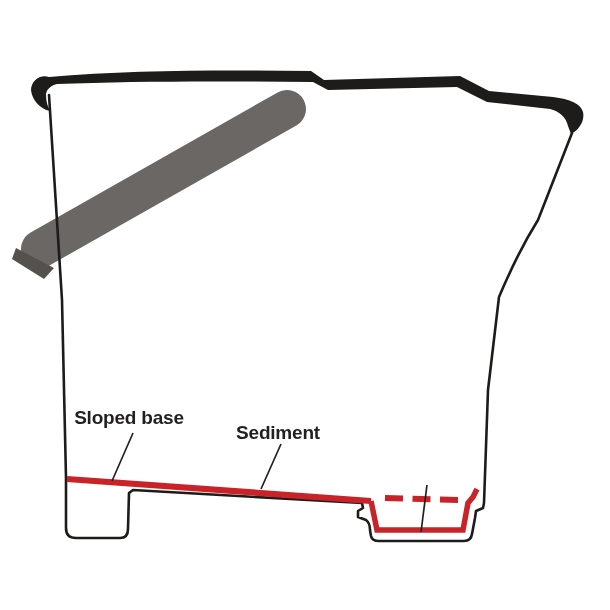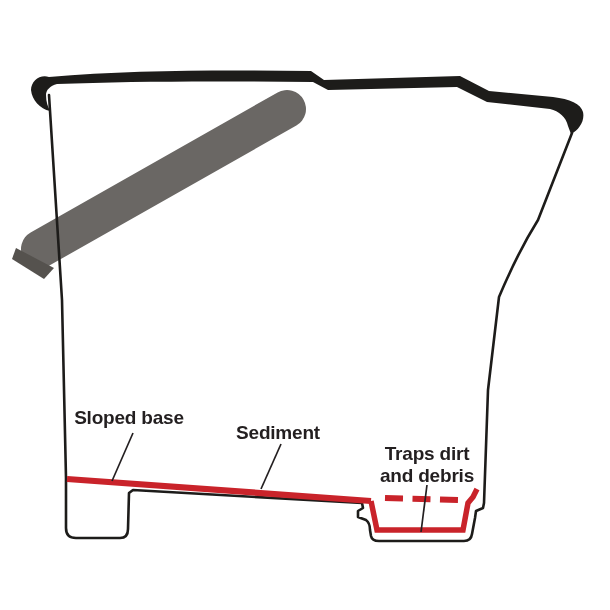--- a/index.html
+++ b/index.html
@@ -98,18 +98,14 @@
     <line x1="281" y1="444" x2="261" y2="489" stroke-width="1.7" stroke="#231f20"></line>
     <line x1="427" y1="485" x2="421" y2="532" stroke-width="1.7" stroke="#231f20"></line>
   </svg>
 
   <div class="label" style="left:129px;top:407px;">Sloped base</div>
 
   <div class="label" style="left:278px;top:422px;">
     <div>Sediment</div>
   </div>
 
-  <div class="label" style="left:427px;top:443px;">
-    <div>Traps dirt</div>
-    <div>and debris</div>
-  </div>
 
 </div>
 
 </body></html>

